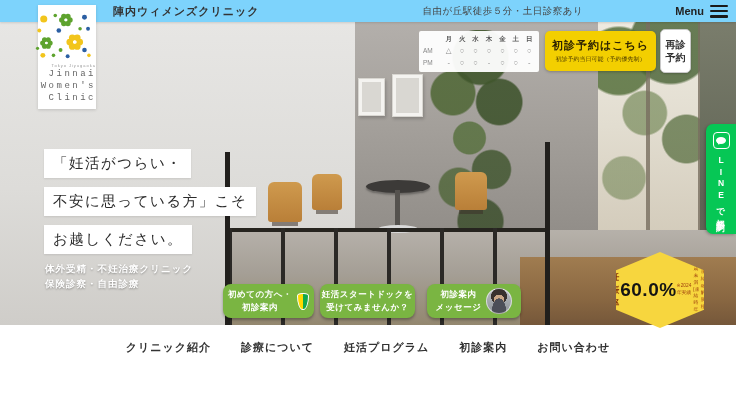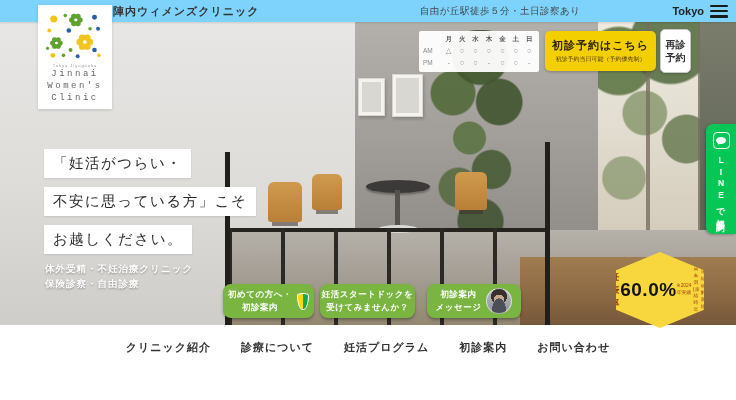--- a/index.html
+++ b/index.html
@@ -11,22 +11,22 @@
             display:flex; align-items:center; box-shadow:0 1px 2px rgba(0,0,0,.12); }
   .clinic-name { position:absolute; left:113px; top:4px; font-size:11px; font-weight:bold; color:#333; letter-spacing:1px; }
   .header-right { position:absolute; right:8px; top:0; height:22px; display:flex; align-items:center; gap:30px; }
   .access-note { font-size:9.5px; color:#444; letter-spacing:.5px; margin-right:62px; }
   .menu-wrap { display:flex; align-items:center; gap:6px; cursor:pointer; }
   .menu-label { font-size:11px; font-weight:bold; color:#222; }
   .hamburger { width:18px; height:13px; display:flex; flex-direction:column; justify-content:space-between; }
   .hamburger span { display:block; height:2.5px; background:#1a1a1a; border-radius:1px; }
 
   
-  .logo-card { position:absolute; left:38px; top:5px; width:74px; height:104px; background:#fff; z-index:31;
-               box-shadow:0 1px 3px rgba(0,0,0,.15); display:flex; flex-direction:column; align-items:center; padding-top:4px; }
+  .logo-card { position:absolute; left:38px; top:5px; width:58px; height:104px; background:#fff; z-index:31;
+               box-shadow:0 1px 3px rgba(0,0,0,.15); display:flex; flex-direction:column; align-items:flex-end; padding-top:4px; }
   .logo-sub { font-size:4px; color:#999; letter-spacing:1px; margin-top:2px; }
   .logo-line { font-size:9px; color:#666; letter-spacing:2.5px; line-height:1.35; font-family:"Liberation Mono","DejaVu Sans Mono",monospace; }
 
   
   .photo { position:absolute; top:22px; left:0; width:736px; height:303px; background:#c6c3bf; overflow:hidden; }
   .ph-left-wall   { position:absolute; left:0; top:0; width:362px; height:100%; background:linear-gradient(180deg,#e7e6e4 0%,#dddcd9 55%,#cfcdc9 100%); }
   .ph-concrete    { position:absolute; left:355px; top:0; width:250px; height:215px; background:linear-gradient(180deg,#b3afab 0%,#a39f9a 50%,#918d88 100%); }
   .ph-window      { position:absolute; left:598px; top:0; width:104px; height:260px;
                     background:linear-gradient(180deg,#eeeae0 0%,#e2ddd0 40%,#cdc4b2 100%); }
   .ph-window-green{ position:absolute; left:598px; top:0; width:104px; height:260px;
@@ -159,21 +159,21 @@
   <div class="ph-rail-v"></div>
   <div class="ph-post" style="left:225px; top:130px; width:5px; height:173px;"></div>
   <div class="ph-post" style="left:545px; top:120px; width:5px; height:183px;"></div>
 </div>
 
 <div class="header">
   <div class="clinic-name">陣内ウィメンズクリニック</div>
   <div class="header-right">
     <div class="access-note">自由が丘駅徒歩５分・土日診察あり</div>
     <div class="menu-wrap">
-      <span class="menu-label">Tokyo</span>
+      <span class="menu-label">Menu</span>
       <span class="hamburger">
           <span></span>
           <span></span>
           <span></span>
         </span>
     </div>
   </div>
 </div>
 
 <div class="logo-card">

